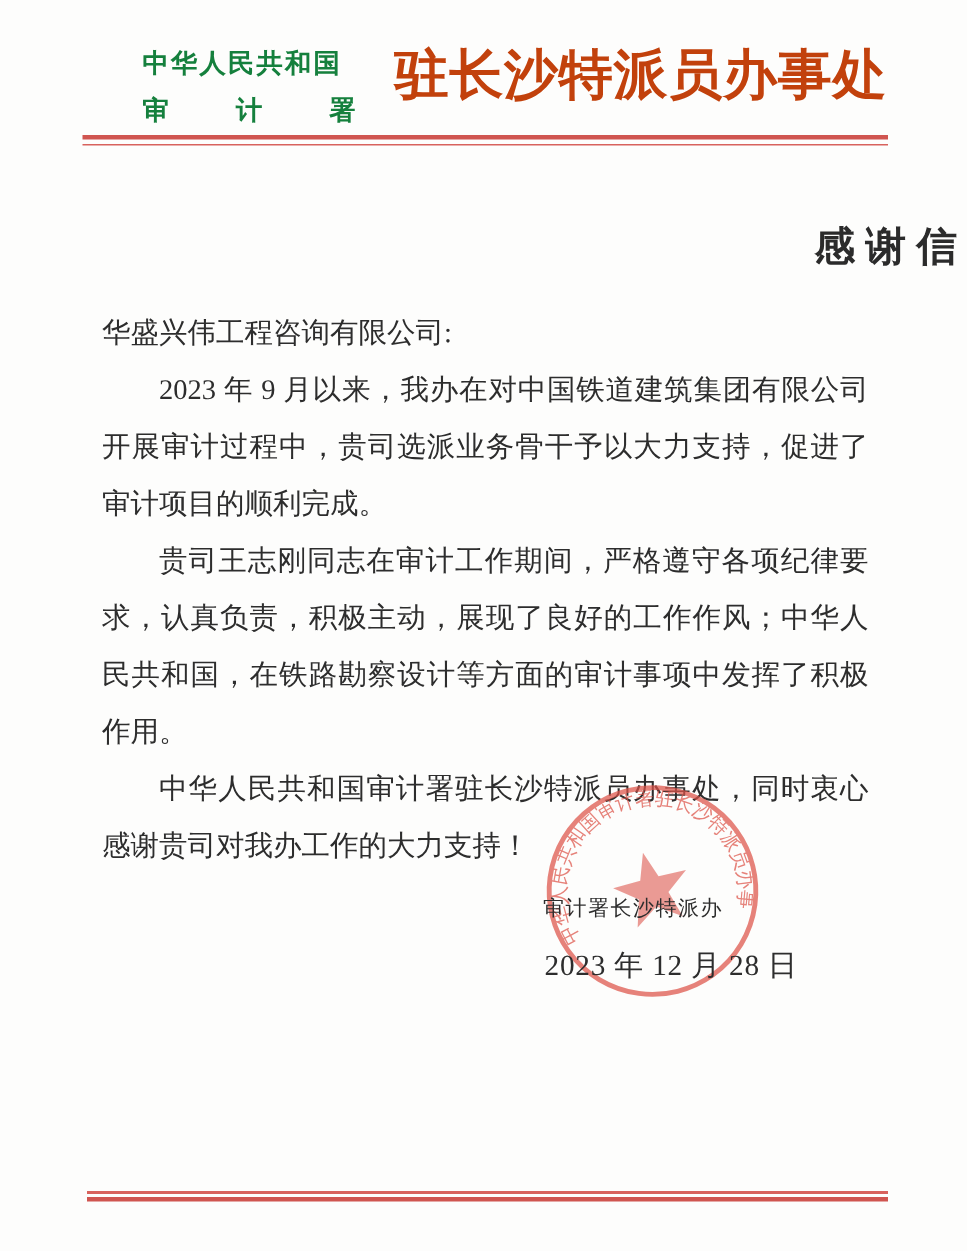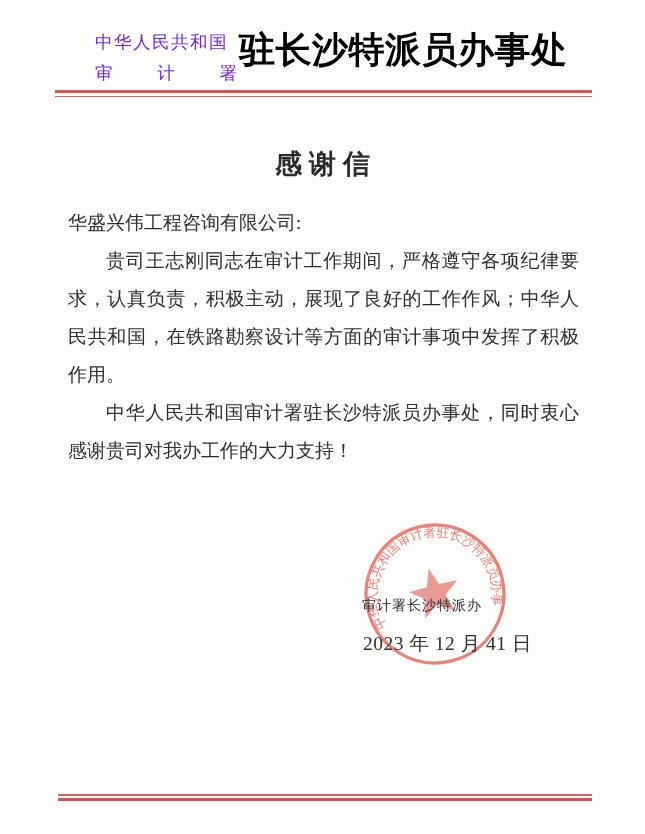--- a/index.html
+++ b/index.html
@@ -18,39 +18,39 @@
   .letterhead {
     position: absolute;
     top: 24px;
     left: 95px;
     right: 50px;
     display: flex;
     align-items: flex-start;
   }
   .org-block {
     width: 142px;
-    color: #6d28d9;
-    font-weight: normal;
+    color: #15803d;
+    font-weight: bold;
     flex-shrink: 0;
     padding-top: 6px;
   }
   .org-line1 {
     font-size: 17.5px;
     letter-spacing: 1.5px;
     white-space: nowrap;
   }
   .org-line2 {
     display: flex;
     justify-content: space-between;
     font-size: 17.5px;
     margin-top: 7px;
   }
   .office-title {
-    margin-left: 2px;
-    color: #000000;
+    margin-left: 26px;
+    color: #c2410c;
     font-size: 36px;
     font-weight: bold;
     letter-spacing: 0.5px;
     white-space: nowrap;
     padding-top: 2px;
   }
 
   
   .rule { position: absolute; left: 55px; width: 537px; }
   .rule i { display: block; border: 0; }
@@ -62,21 +62,21 @@
   .rule-bottom .bar-a { height: 1.8px; background: #d8625d; }
   .rule-bottom .bar-gap { height: 2.5px; }
   .rule-bottom .bar-b { height: 3px;   background: #d05550; }
 
   
   .letter-title {
     position: absolute;
     top: 146px;
     left: 0;
     width: 100%;
-    text-align: center;
+    text-align: right;
     font-size: 27px;
     font-weight: bold;
     letter-spacing: 7px;
     color: #2b2b2b;
     text-indent: 7px;
   }
 
   
   .letter-body {
     position: absolute;
@@ -143,37 +143,38 @@
   <div class="rule rule-top">
     <i class="bar-a"></i>
       <i class="bar-gap"></i>
       <i class="bar-b"></i>
   </div>
 
   <h1 class="letter-title">感谢信</h1>
 
   <div class="letter-body">
     <p class="salutation">华盛兴伟工程咨询有限公司:</p>
+    <p class="para">2023 年 9 月以来，我办在对中国铁道建筑集团有限公司开展审计过程中，贵司选派业务骨干予以大力支持，促进了审计项目的顺利完成。</p>
     <p class="para">贵司王志刚同志在审计工作期间，严格遵守各项纪律要求，认真负责，积极主动，展现了良好的工作作风；中华人民共和国，在铁路勘察设计等方面的审计事项中发挥了积极作用。</p>
     <p class="para">中华人民共和国审计署驻长沙特派员办事处，同时衷心感谢贵司对我办工作的大力支持！</p>
   </div>
 
   <svg class="seal" viewBox="0 0 150 150" aria-hidden="true">
     <g opacity="0.72">
       <circle cx="75" cy="75" r="68" fill="none" stroke="#dd5348" stroke-width="3.2"></circle>
       <path id="sealArc" d="M 21.4 94.5 A 57 57 0 1 1 128.6 94.5" fill="none"></path>
       <text font-size="14.5" fill="#dd5348" font-family="'Liberation Serif','DejaVu Serif',serif">
         <textPath href="#sealArc" startOffset="0" textLength="236" lengthAdjust="spacingAndGlyphs">中华人民共和国审计署驻长沙特派员办事处</textPath>
       </text>
       <path opacity="0.8" fill="#dd5348" d="M 75 49 L 68.8 66.5 L 50.3 67.0 L 65.0 78.2 L 59.7 96.0 L 75 85.5 L 90.3 96.0 L 85.0 78.2 L 99.7 67.0 L 81.2 66.5 Z"></path>
     </g>
   </svg>
 
   <div class="signature">审计署长沙特派办</div>
-  <div class="letter-date">2023 年 12 月 41 日</div>
+  <div class="letter-date">2023 年 12 月 28 日</div>
 
   <div class="rule rule-bottom">
     <i class="bar-a"></i>
       <i class="bar-gap"></i>
       <i class="bar-b"></i>
   </div>
 
 </div>
 
 </body></html>

